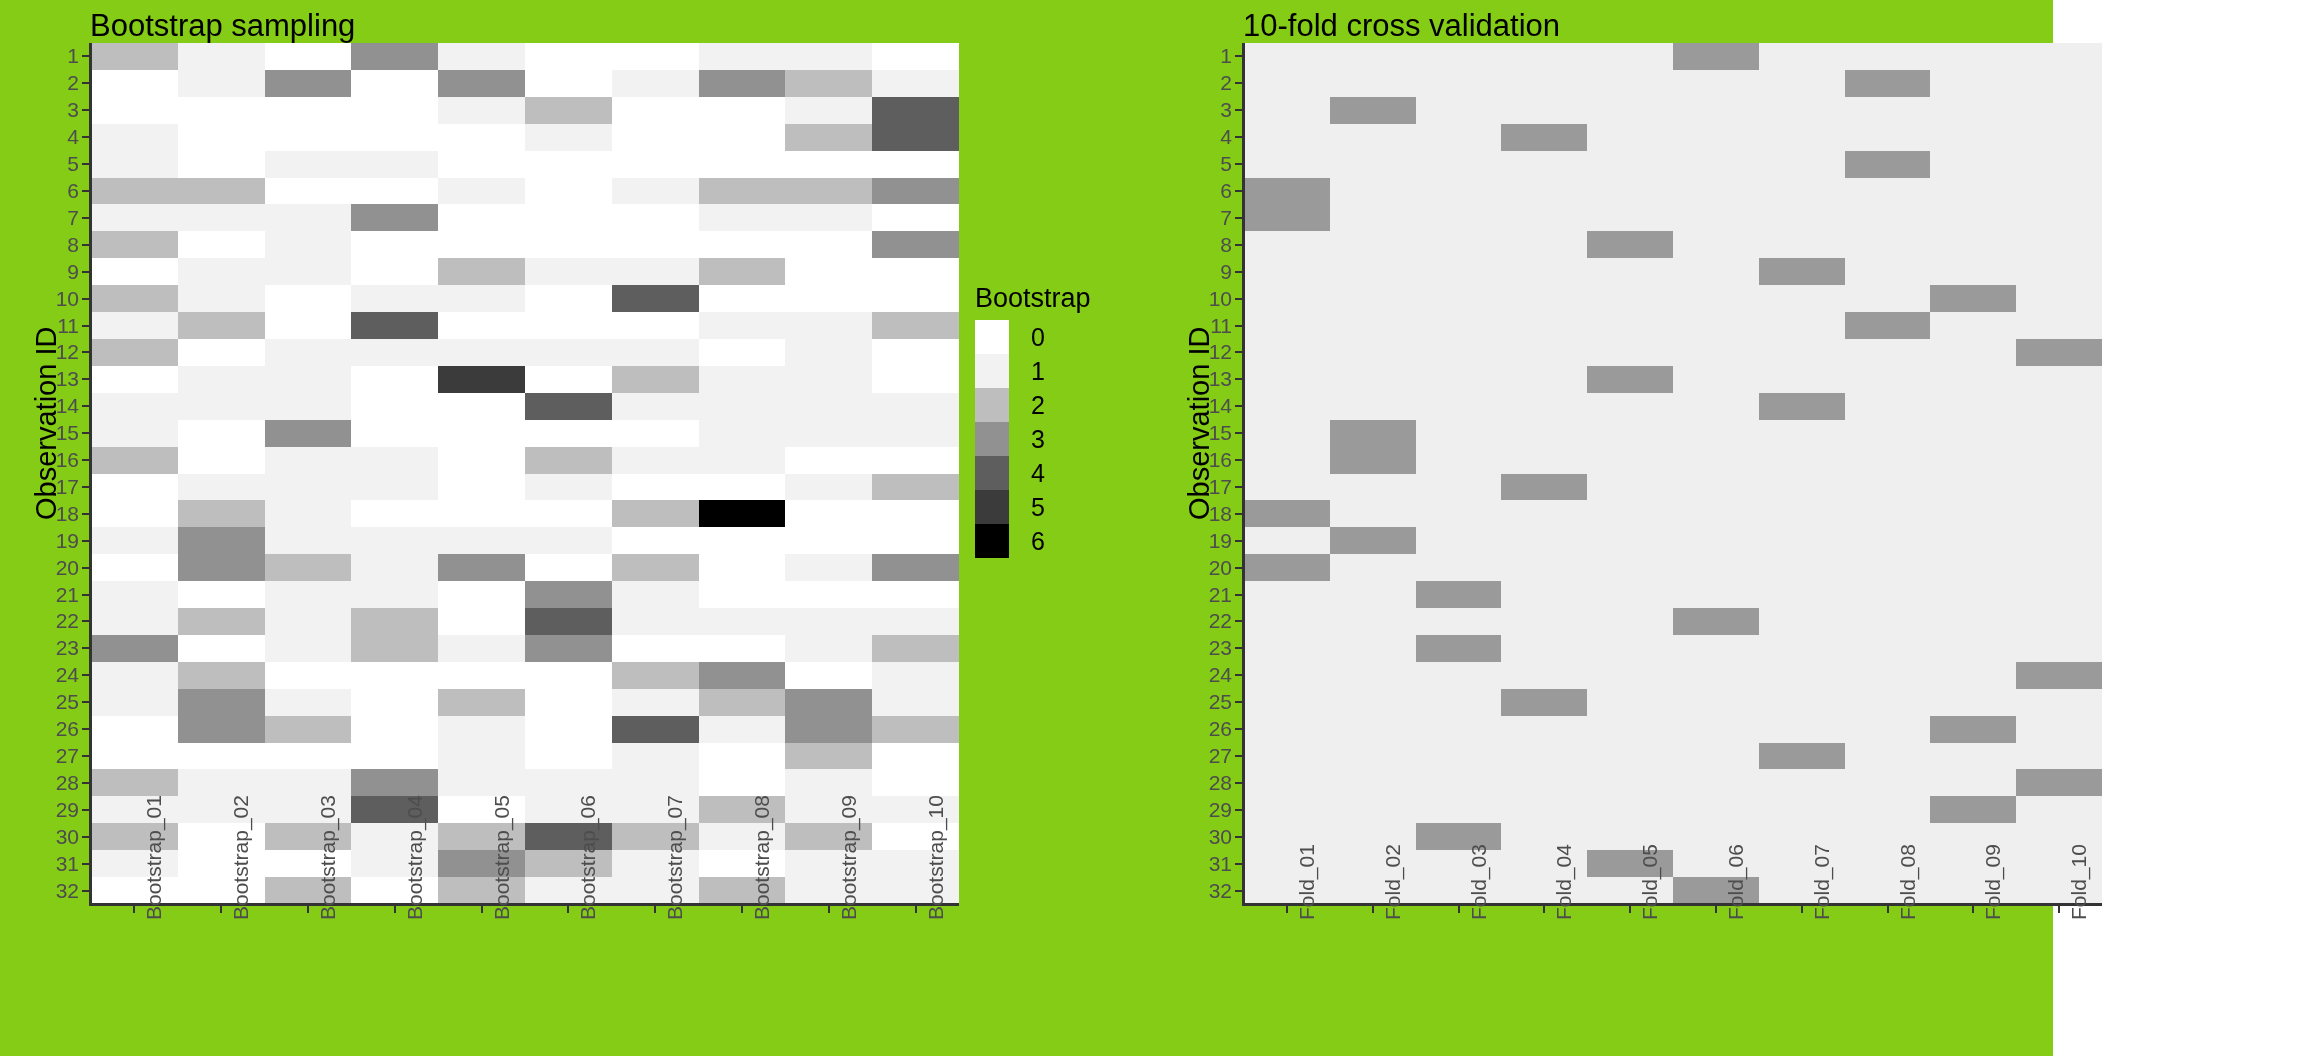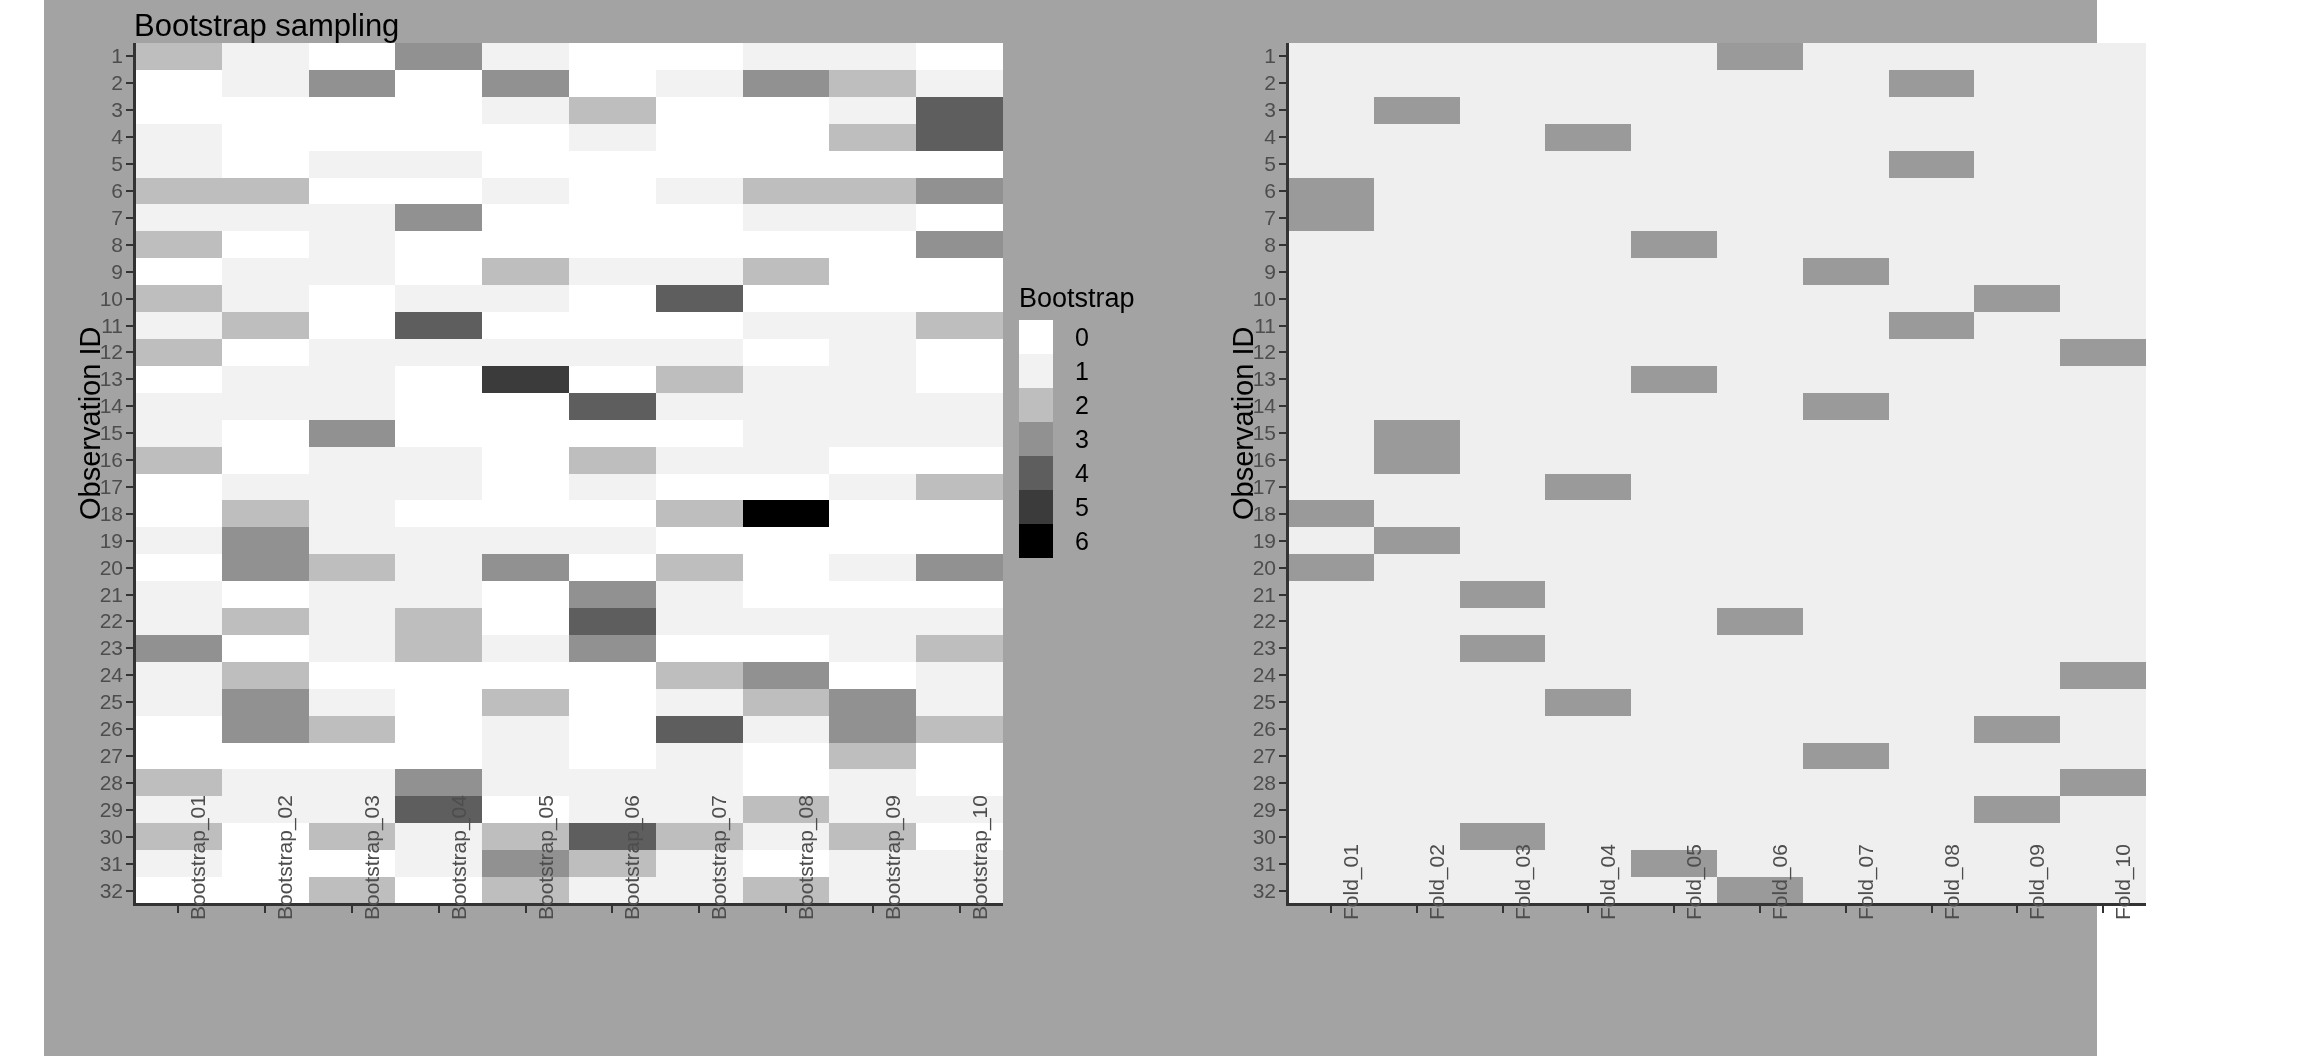--- a/index.html
+++ b/index.html
@@ -11,22 +11,21 @@
     width: 2304px;
     height: 1056px;
     font-family: "Liberation Sans", sans-serif;
     overflow: hidden;
     position: relative;
   }
   #stage {
     position: relative;
     width: 2053px;
     height: 1056px;
-    background: #a3a3a3;
-    margin-left: 44px;
+    background: #84cc16;
   }
 
   
   .panel {
     position: absolute;
     top: 0;
     height: 1056px;
   }
   #panel-left  { left: 0;    width: 1150px; }
   #panel-right { left: 1150px; width: 1154px; }
@@ -605,20 +604,21 @@
         </div>
         <div class="legend-row">
           <div class="legend-swatch" style="background: rgb(0, 0, 0);"></div>
           <div class="legend-label">6</div>
         </div>
       </div>
   </div>
 
   <div class="panel" id="panel-right">
 
+    <div class="panel-title" id="title-cv" style="left:93px;">10-fold cross validation</div>
 
     <div class="axis-title-y" id="ytitle-right" style="left:33px;">Observation ID</div>
 
     <div class="plot-area" id="plot-right" style="left:94px;">
       <div class="hm-grid" id="grid-right">
           <div class="cell" title="1 / Fold_01 = 0" style="background: rgb(239, 239, 239);"></div>
           <div class="cell" title="1 / Fold_02 = 0" style="background: rgb(239, 239, 239);"></div>
           <div class="cell" title="1 / Fold_03 = 0" style="background: rgb(239, 239, 239);"></div>
           <div class="cell" title="1 / Fold_04 = 0" style="background: rgb(239, 239, 239);"></div>
           <div class="cell" title="1 / Fold_05 = 0" style="background: rgb(239, 239, 239);"></div>

